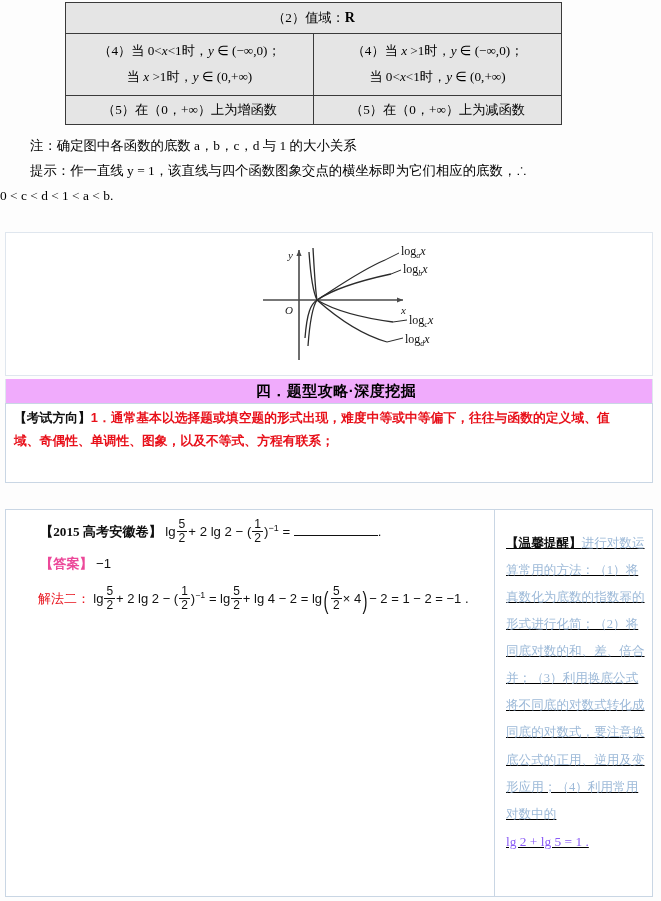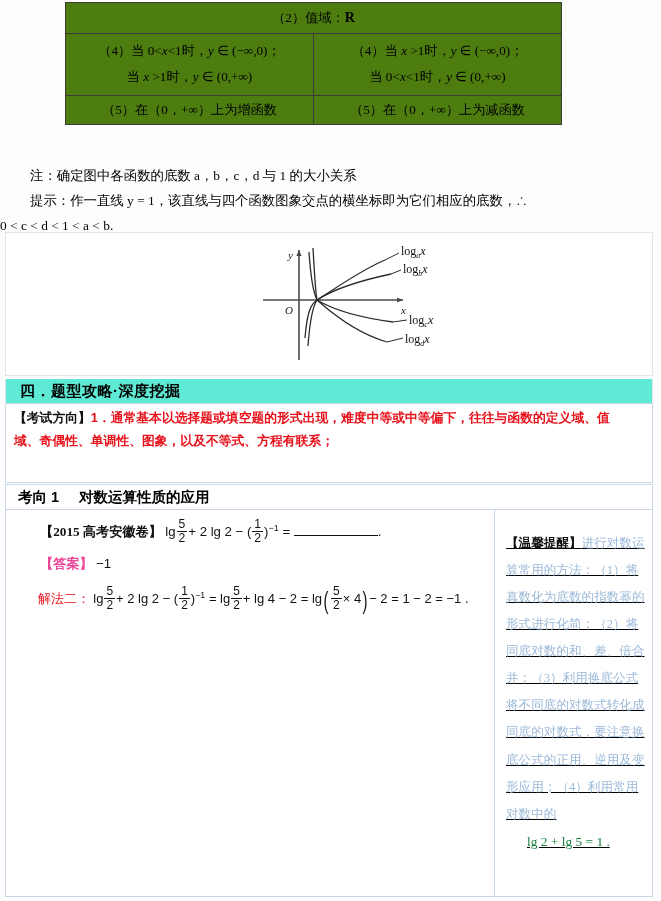--- a/index.html
+++ b/index.html
@@ -19,21 +19,21 @@
     background: #fdfdfd;
   }
 
   
   .prop-table {
     position: absolute;
     left: 65px; top: 2px;
     width: 497px;
     border-collapse: collapse;
     border: 1.6px solid #3a3a3a;
-    background: #4d7c0f;
+    background: #e5e5e5;
   }
   .prop-table td {
     border: 1.4px solid #3a3a3a;
     text-align: center;
     vertical-align: middle;
     font-size: 13.2px;
     padding: 4px 3px;
     line-height: 1.55;
     font-family: "Liberation Serif", serif;
   }
@@ -41,21 +41,21 @@
   .row-h2 { height: 28px; }
   .row-h3 { height: 62px; }
   .row-h4 { height: 28px; }
   .bold-R { font-weight: bold; font-size: 14px; }
   .mi { font-style: italic; font-family: "Liberation Serif", serif; }
   .cell-two-line > div { line-height: 2.0; }
 
   
   .note-block {
     position: absolute;
-    left: 0; top: 164px;
+    left: 0; top: 134px;
     width: 528px;
   }
   .note-line {
     font-size: 13.4px;
     line-height: 1.55;
     padding: 2px 0 2px 30px;
   }
   .note-line.ind0 { padding-left: 0; }
 
   
@@ -79,21 +79,22 @@
     left: 5px; top: 379px;
     width: 648px; height: 26px;
     box-sizing: border-box;
     border-left: 1px solid #dfe6ee;
     border-right: 1px solid #dfe6ee;
     font-size: 15px;
     font-weight: bold;
     font-family: "Liberation Sans", sans-serif;
     letter-spacing: 0.5px;
     padding: 3px 0 0 14px;
-    background: #5eead4;
+    background: #f0abfc;
+    text-align: center;
   }
 
   
   .exam-box {
     position: absolute;
     left: 5px; top: 403px;
     width: 648px; height: 80px;
     box-sizing: border-box;
     border: 1px solid #c9d6e4;
     background: #fff;
@@ -198,21 +199,21 @@
   }
 
   
   .tip-text {
     font-size: 12.6px;
     line-height: 2.15;
     color: #9cb9d8;
     font-family: "Liberation Serif", serif;
   }
   .tip-title { color: #111; font-weight: bold; }
-  .tip-formula { color: #15803d; font-size: 13.4px; margin-left: 21px; }
+  .tip-formula { color: #8b5cf6; font-size: 13.4px; }
 </style>
 </head>
 <body>
 
 <div class="page">
 
   <table class="prop-table">
     <tbody>
         <tr class="row-h1">
       <td colspan="2">
@@ -279,23 +280,20 @@
 
   <div class="sec-title">四．题型攻略·深度挖掘</div>
 
   <div class="exam-box">
     <div class="exam-line">
       <span class="exam-label">【考试方向】</span><span>1．通常基本以选择题或填空题的形式出现，难度中等或中等偏下，往往与函数的定义域、值</span>
     </div>
     <div class="exam-line">域、奇偶性、单调性、图象，以及不等式、方程有联系；</div>
   </div>
 
-  <div class="kx-header">
-    <span>考向 1</span><span class="kx-sub">对数运算性质的应用</span>
-  </div>
 
   <div class="body-box">
 
     <div class="body-left">
 
       <div class="prob-line">
         <span class="tag-black">【2015 高考安徽卷】</span>
         <span class="math">
           lg<span class="frac"><span class="num">5</span><span class="den">2</span></span>+ 2 lg 2 − (<span class="frac"><span class="num">1</span><span class="den">2</span></span>)<span class="sup">−1</span> =
         </span><span class="blank"></span><span class="math">.</span>

